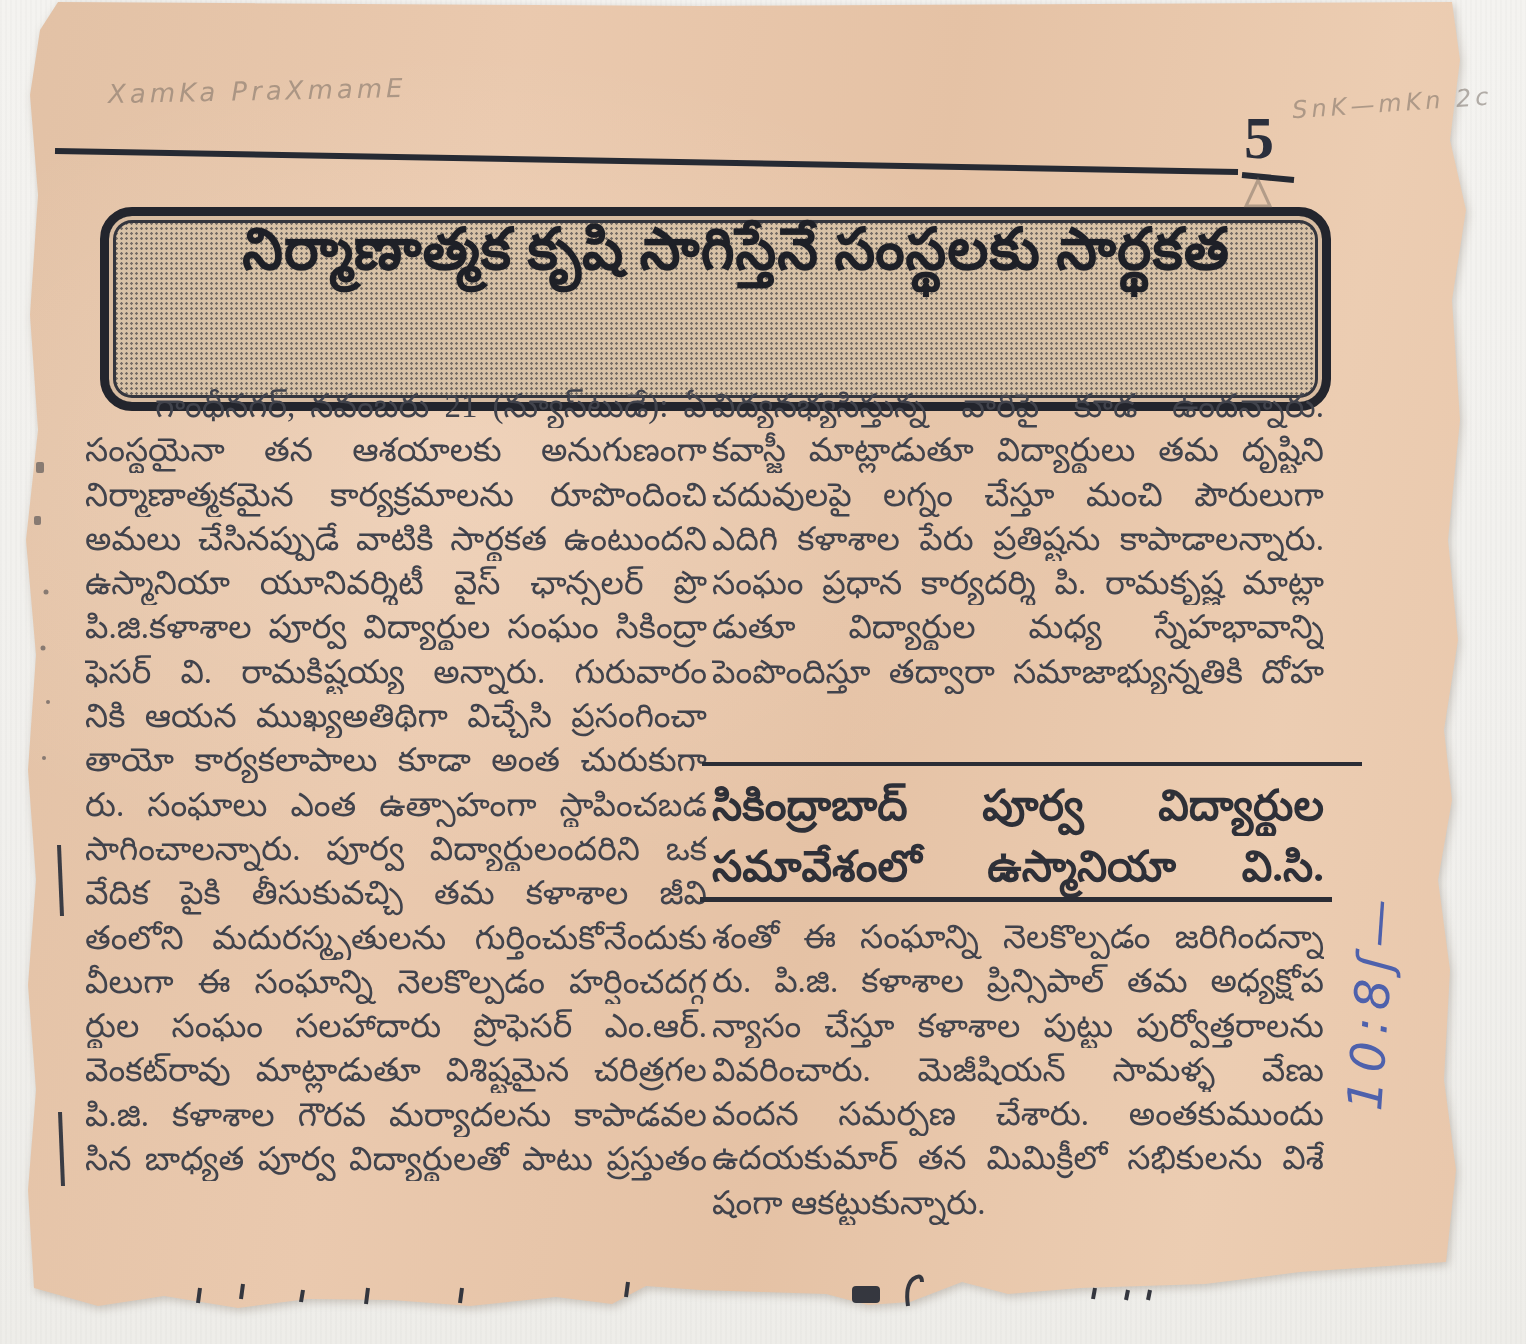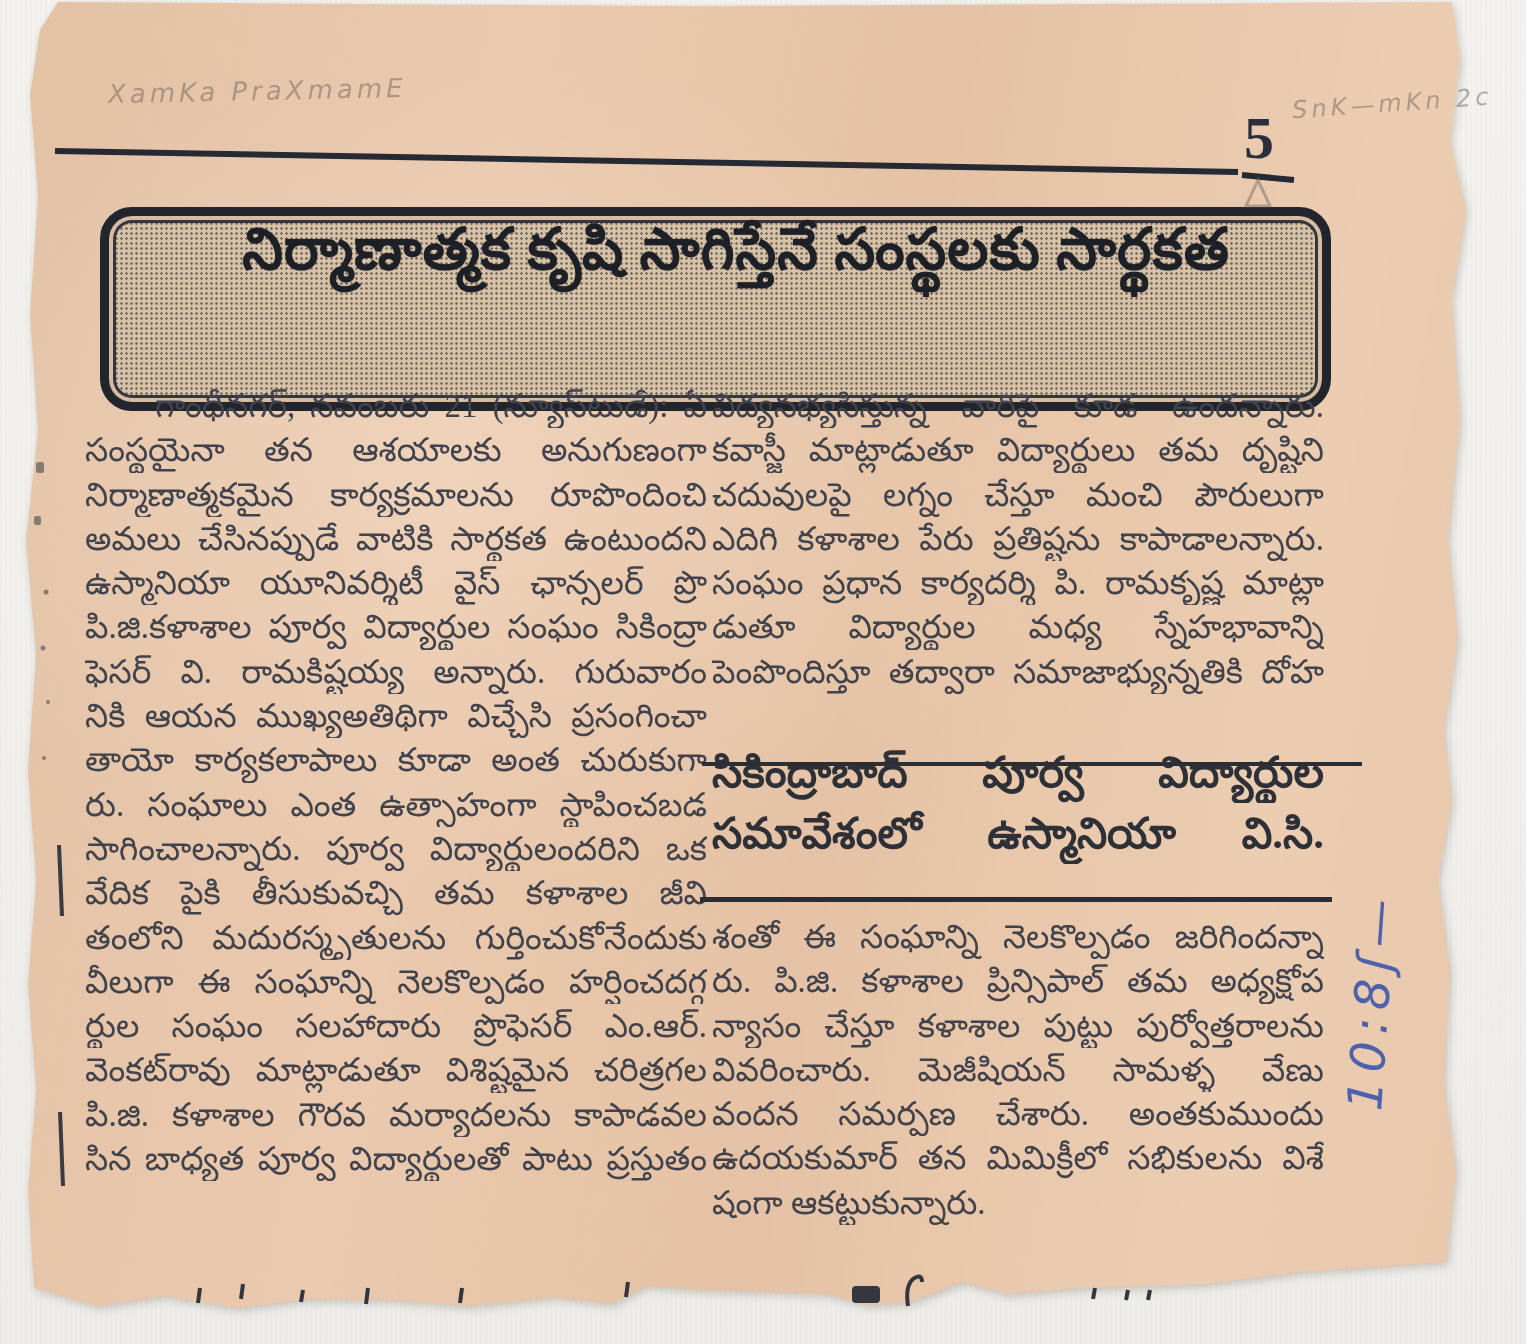--- a/index.html
+++ b/index.html
@@ -117,21 +117,21 @@
       <div class="tline">విద్యనభ్యసిస్తున్న వారిపై కూడ ఉందన్నారు.</div>
       <div class="tline">కవాస్జీ మాట్లాడుతూ విద్యార్థులు తమ దృష్టిని</div>
       <div class="tline">చదువులపై లగ్నం చేస్తూ మంచి పౌరులుగా</div>
       <div class="tline">ఎదిగి కళాశాల పేరు ప్రతిష్టను కాపాడాలన్నారు.</div>
       <div class="tline">సంఘం ప్రధాన కార్యదర్శి పి. రామకృష్ణ మాట్లా</div>
       <div class="tline">డుతూ విద్యార్థుల మధ్య స్నేహభావాన్ని</div>
       <div class="tline">పెంపొందిస్తూ తద్వారా సమాజాభ్యున్నతికి దోహ</div>
     </div>
 
   <div class="abs rule" style="left:702px;top:762px;width:660px;height:4px;"></div>
-  <div class="abs col subhead" style="left:712px;top:742px;width:612px;">
+  <div class="abs col subhead" style="left:712px;top:775px;width:612px;">
       <div class="tline">సికింద్రాబాద్ పూర్వ విద్యార్థుల</div>
       <div class="tline">సమావేశంలో ఉస్మానియా వి.సి.</div>
     </div>
   <div class="abs rule" style="left:700px;top:897px;width:632px;height:5px;"></div>
 
   <div class="abs col col2b" style="left:712px;top:915px;width:612px;">
       <div class="tline">శంతో ఈ సంఘాన్ని నెలకొల్పడం జరిగిందన్నా</div>
       <div class="tline">రు. పి.జి. కళాశాల ప్రిన్సిపాల్ తమ అధ్యక్షోప</div>
       <div class="tline">న్యాసం చేస్తూ కళాశాల పుట్టు పుర్వోత్తరాలను</div>
       <div class="tline">వివరించారు. మెజీషియన్ సామళ్ళ వేణు</div>

